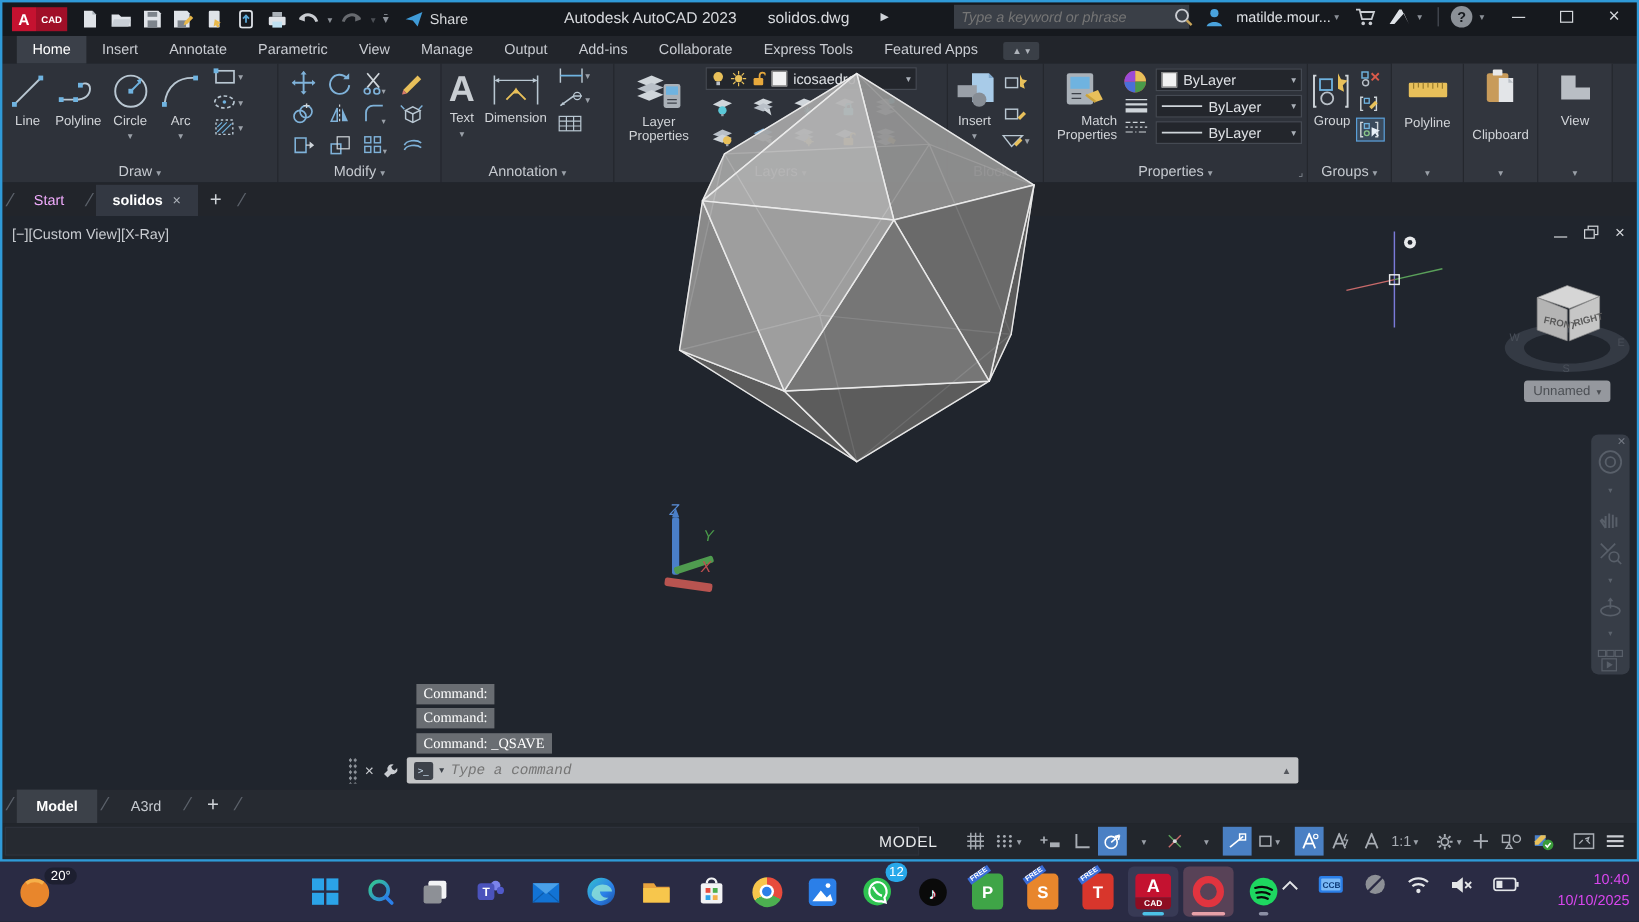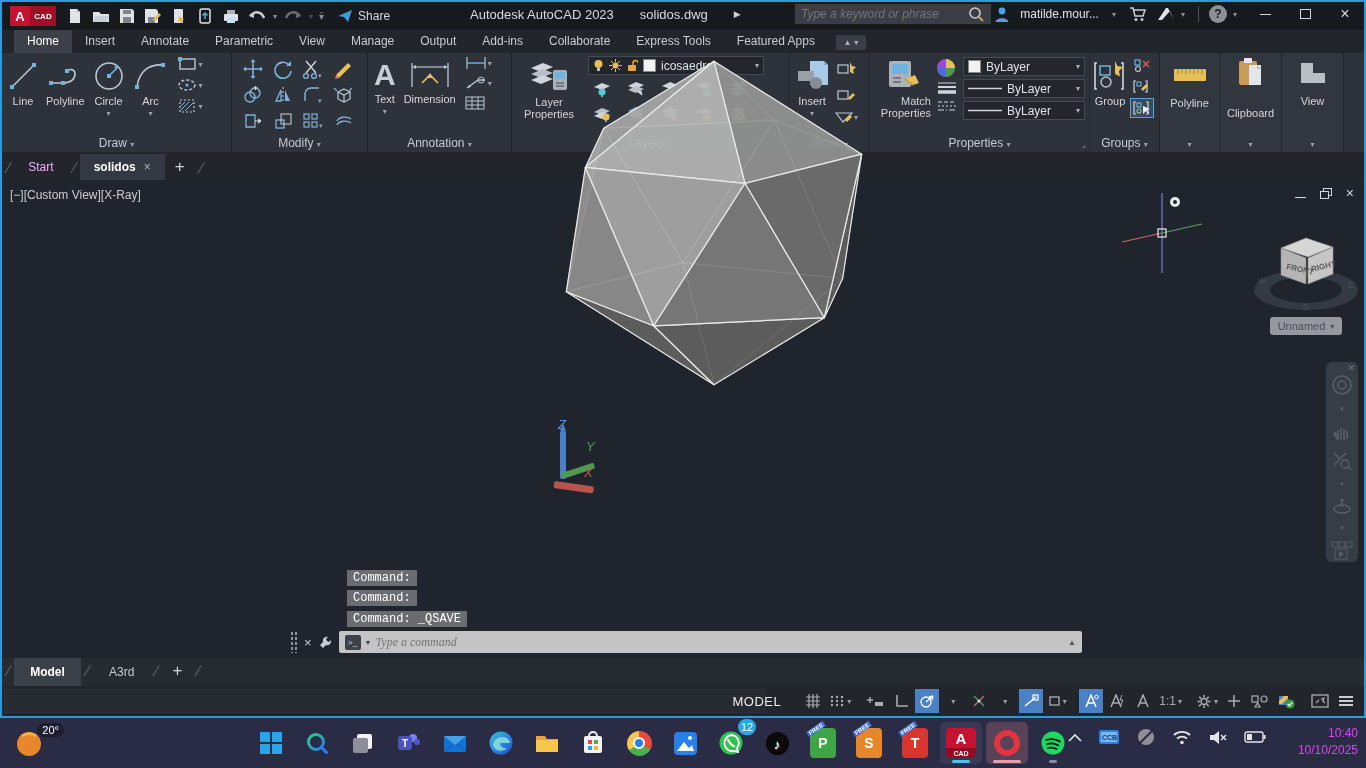--- a/index.html
+++ b/index.html
@@ -57,25 +57,25 @@
   
   #viewport{position:absolute;left:2px;top:180px;width:1362px;height:478px;background:#20252d}
   #vplabel{position:absolute;left:8px;top:8px;color:#c9ccd1;font-size:12px}
   #vpctrl{position:absolute;right:10px;top:8px;display:flex;gap:14px;align-items:center;color:#d4d7db}
   #unnamed{position:absolute;left:1268px;top:137px;width:72px;height:18px;background:#aaadb2;border-radius:3px;color:#54575c;font-size:11px;display:flex;align-items:center;justify-content:center;gap:5px;opacity:.85}
   #navbar{position:absolute;left:1324px;top:182px;width:32px;height:200px;background:rgba(90,97,110,.40);border-radius:6px;display:flex;flex-direction:column;align-items:center;padding-top:12px;gap:9px}
   #navbar svg{opacity:.55}
   #navx{position:absolute;right:3px;top:1px;color:#8b919b;font-size:9px;opacity:.7}
 
   
-  .cmdhist{position:absolute;left:345px;background:rgba(150,153,157,.62);color:#fff;font-family:Liberation Mono, monospace;font-size:12px;padding:1px 6px;white-space:pre}
+  .cmdhist{position:absolute;left:345px;background:rgba(150,153,157,.62);color:#fff;font-family:Liberation Serif, serif;font-size:12px;padding:1px 6px;white-space:pre}
   #cmdbar{position:absolute;left:288px;top:450px;width:792px;height:24px;display:flex;align-items:center;gap:6px}
   #cmd-handle{width:8px;height:22px;background-image:radial-gradient(#8f949b 1px,transparent 1.2px);background-size:4px 5px}
   #cmdfield{flex:1;height:22px;background:#c2c4c6;border-radius:2px;display:flex;align-items:center;padding:0 6px;gap:4px}
-  #cmdfield input{flex:1;background:transparent;border:0;outline:0;font-style:italic;color:#595d63;font-size:12px;font-family:Liberation Serif, serif}
+  #cmdfield input{flex:1;background:transparent;border:0;outline:0;font-style:italic;color:#595d63;font-size:12px;font-family:Liberation Mono, monospace}
   .cmdico{width:16px;height:15px;background:#3d424a;color:#cfe2f2;font-size:8px;display:flex;align-items:center;justify-content:center;border-radius:2px}
 
   
   #modelbar{position:absolute;left:2px;top:658px;width:1362px;height:28px;background:#262a31;display:flex;align-items:center;font-size:12px}
   .mtab{height:28px;display:flex;align-items:center;padding:0 16px;color:#c6cad0}
   .mtab.active{background:#3c4149;color:#fff;font-weight:bold}
 
   
   #statusrow{position:absolute;left:2px;top:686px;width:1362px;height:30px;background:#22262c;display:flex;align-items:center}
   #statusempty{position:absolute;left:2px;top:3px;width:762px;height:24px;background:#262a31;border:1px solid #2d313a}
@@ -191,21 +191,21 @@
 </div>
 <div id="tb-right">
   <svg width="16" height="16">
       <circle cx="7" cy="7" r="5" fill="none" stroke="#c9ccd1" stroke-width="1.6"></circle>
       <path d="M11 11l4 4" stroke="#c9a55a" stroke-width="2"></path>
     </svg>
   <svg width="16" height="16">
       <circle cx="8" cy="5" r="3.4" fill="#4aa3dd"></circle>
       <path d="M1.5 16c1-5 12-5 13 0z" fill="#4aa3dd"></path>
     </svg>
-  <span class="flex" style="gap:10px;font-size:12px;color:#dfe2e6">
+  <span class="flex" style="gap:0;font-size:12px;color:#dfe2e6">
     <span>matilde.mour...</span>
       <span class="tb-caret">▾</span>
   </span>
   <svg width="18" height="16">
       <path d="M1 2h3l2 8h8l2-6H5" fill="none" stroke="#c9ccd1" stroke-width="1.5"></path>
       <circle cx="7" cy="13.5" r="1.5" fill="#c9ccd1"></circle>
       <circle cx="13" cy="13.5" r="1.5" fill="#c9ccd1"></circle>
     </svg>
   <span class="flex" style="gap:3px">
     <svg width="18" height="14">

